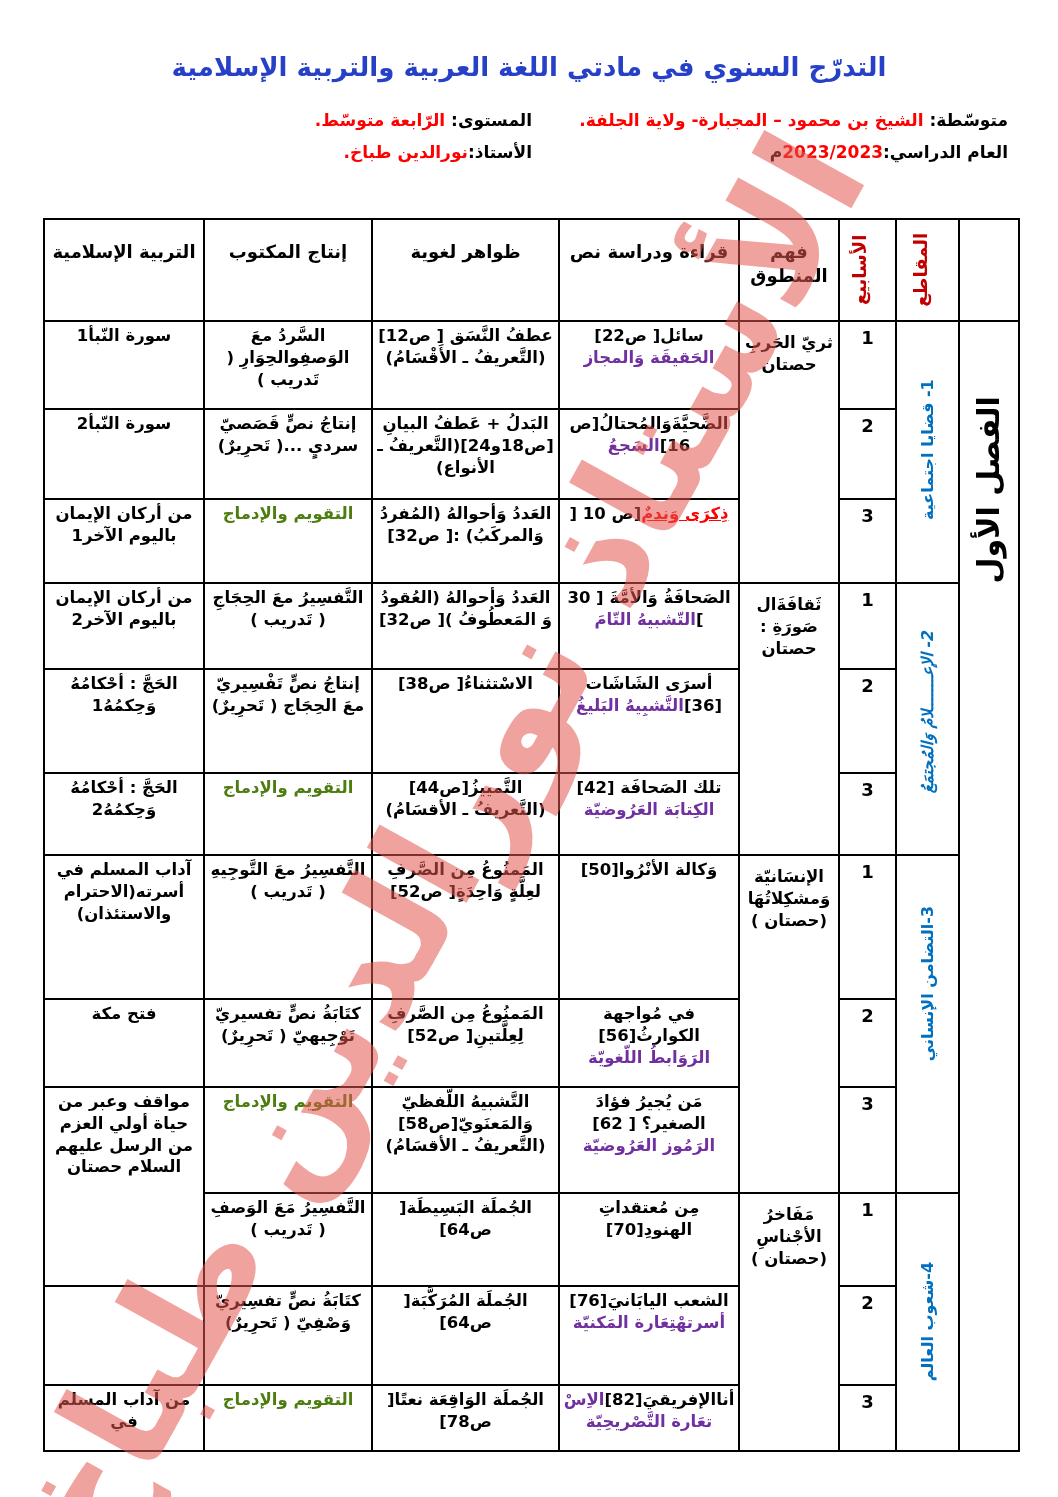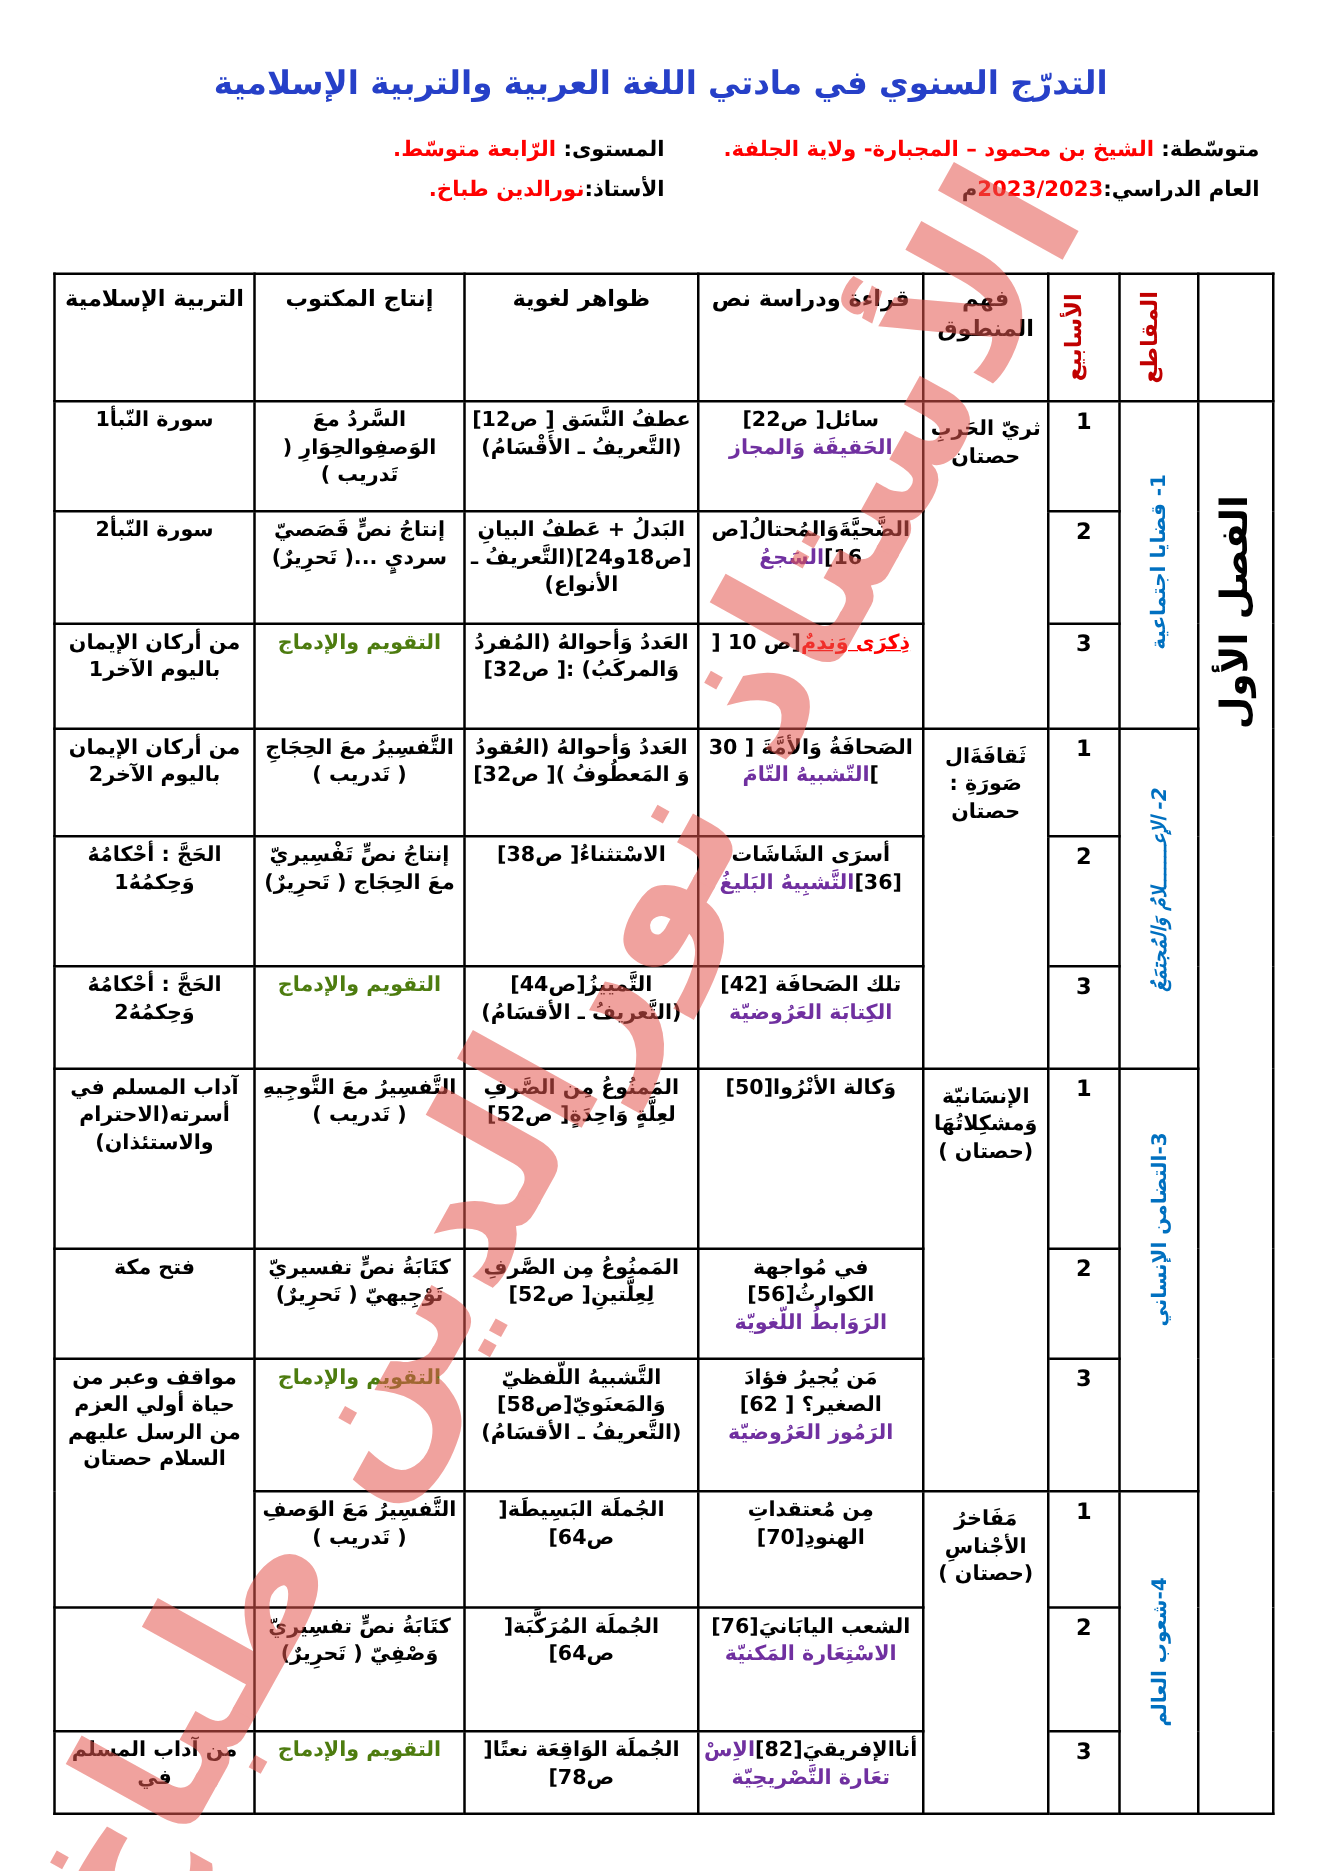--- a/index.html
+++ b/index.html
@@ -21,21 +21,21 @@
   
   table.sched{
     position:absolute;top:218px;right:38px;width:975px;
     border-collapse:collapse;table-layout:fixed;background:transparent;
   }
   .sched th,.sched td{
     border:2px solid #000;font-weight:bold;text-align:center;
     vertical-align:top;padding:3px 2px;font-size:16.5px;line-height:1.32;color:#000;
   }
   .sched thead tr{height:102px;}
-  .sched th{font-size:18px;padding-top:8px;}
+  .sched th{font-size:18px;padding-top:20px;}
   .vhead{vertical-align:middle !important;padding:0 !important;}
   .hdr-red{color:#c00000;}
   .hdr-green{color:#00b050;}
   .hdr-black{color:#000;border-radius:15px;}
   .vtext{display:inline-block;transform:rotate(-90deg);white-space:nowrap;}
   td.semcol{vertical-align:top;}
   .semwrap{height:330px;display:flex;align-items:center;justify-content:center;}
   .semwrap .vtext{font-size:30px;font-weight:bold;color:#000;}
   td.seccol{vertical-align:top;}
   .secwrap{height:250px;display:flex;align-items:center;justify-content:center;}
@@ -202,21 +202,21 @@
             </div>
           </td>
           <td class="wk">1</td>
           <td class="listen" rowspan="3">مَفَاخرُ الأجْناسِ (حصتان )</td>
           <td><span class="k">مِن مُعتقداتِ الهنودِ[70]</span></td>
           <td><span class="k">الجُملَة البَسِيطَة[ ص64]</span></td>
           <td><span class="k">التَّفسِيرُ مَعَ الوَصفِ ( تَدريب )</span></td>
         </tr>
         <tr class="r10">
           <td class="wk">2</td>
-          <td><span class="k">الشعب اليابَانيَ[76]</span><br><span class="p">الاسْتِعَارة المَكنيّة</span></td>
+          <td><span class="k">الشعب اليابَانيَ[76]</span><br><span class="p">أسرتهْتِعَارة المَكنيّة</span></td>
           <td><span class="k">الجُملَة المُرَكَّبَة[ ص64]</span></td>
           <td><span class="k">كتَابَةُ نصٍّ تفسِيريّ وَصْفِيّ ( تَحرِيرٌ)</span></td>
           <td></td>
         </tr>
         <tr class="r11">
           <td class="wk">3</td>
           <td><span class="k">أناالإفريقيَ[82]</span><span class="p">الاِسْ</span><br><span class="p">تعَارة التَّصْريحِيّة</span></td>
           <td><span class="k">الجُملَة الوَاقِعَة نعتًا[ ص78]</span></td>
           <td><span class="r">التقويم والإدماج</span></td>
           <td><span class="k">من آداب المسلم في</span></td>

